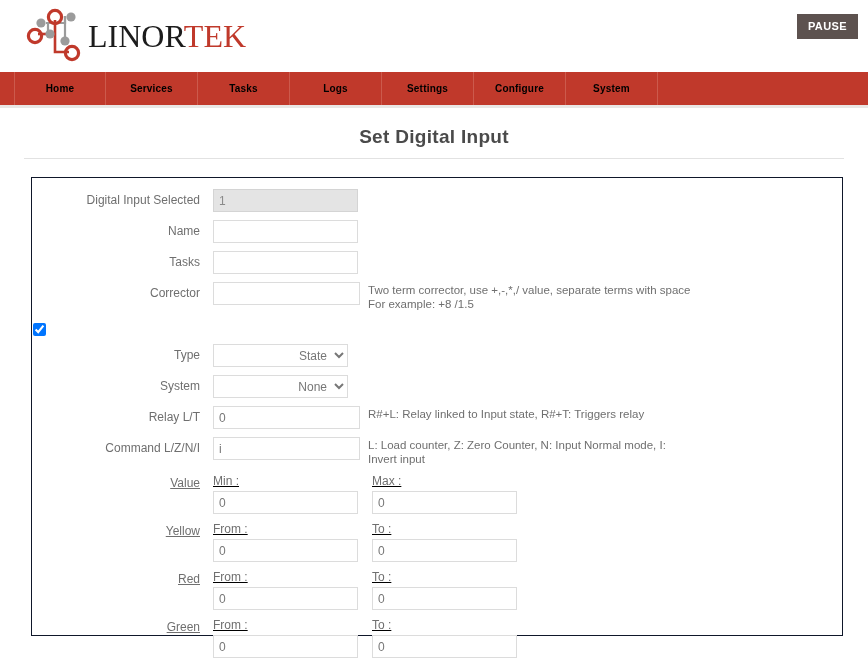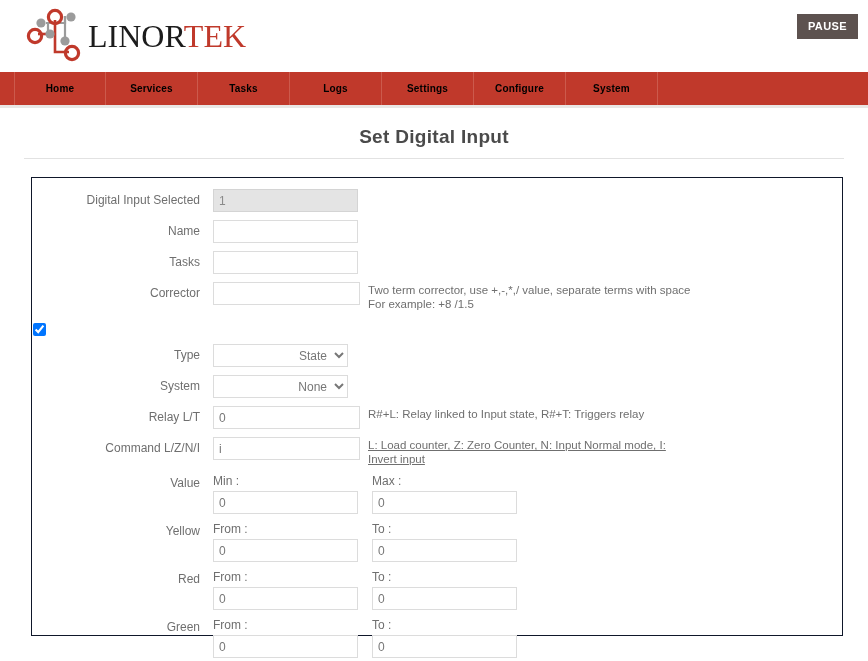--- a/index.html
+++ b/index.html
@@ -154,33 +154,34 @@
   }
 
   .help {
     font-size: 11.5px;
     color: #6f6f6f;
     line-height: 14px;
     margin-left: 8px;
     max-width: 350px;
     padding-top: 1px;
   }
-  .help-narrow { max-width: 315px; text-decoration: underline; }
+  .help-narrow { max-width: 315px; }
 
   .chk {
     width: 13px; height: 13px;
     margin: 4px 0 0 1px;
     cursor: pointer;
   }
 
   
-  .pairrow .row-label { line-height: 15px; padding-top: 2px; }
+  .pairrow .row-label { line-height: 15px; padding-top: 2px; text-decoration: underline; }
   .pair {
     display: flex;
     flex: 1 1 auto;
+    text-decoration: underline;
   }
   .pair-col { width: 157px; margin-right: 1px; }
   .pair-col.second { margin-left: 1px; }
   .sub-label {
     font-size: 12px;
     color: #6f6f6f;
     line-height: 14px;
     margin-bottom: 3px;
     white-space: nowrap;
   }

